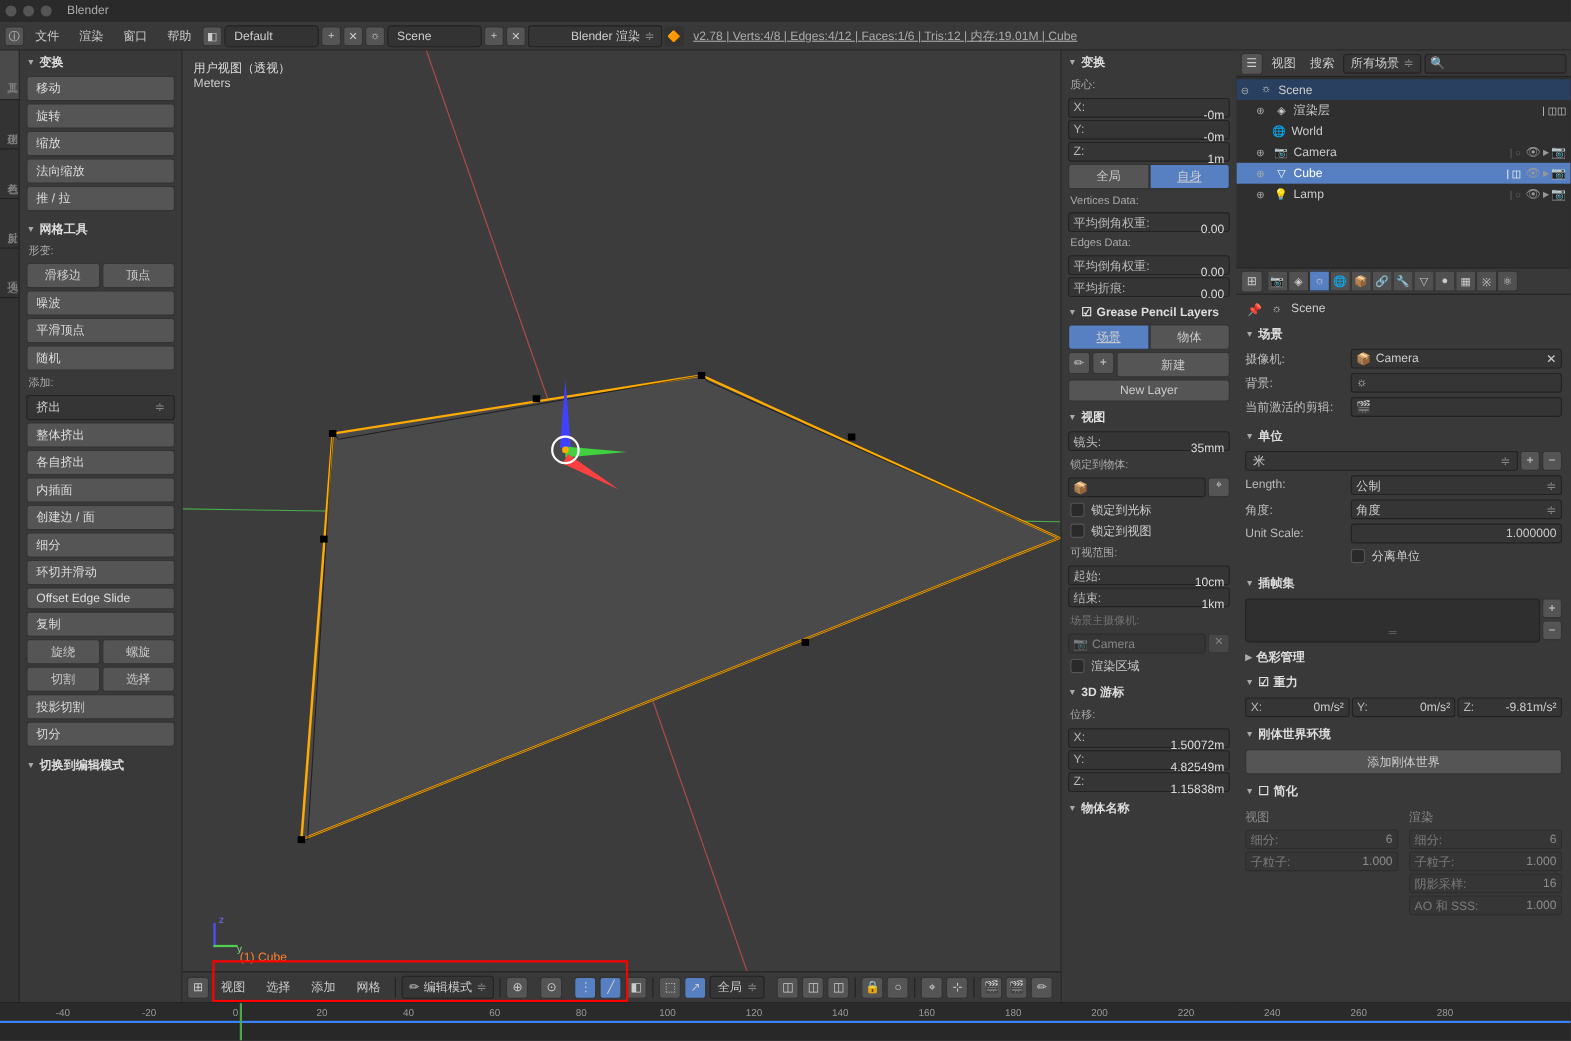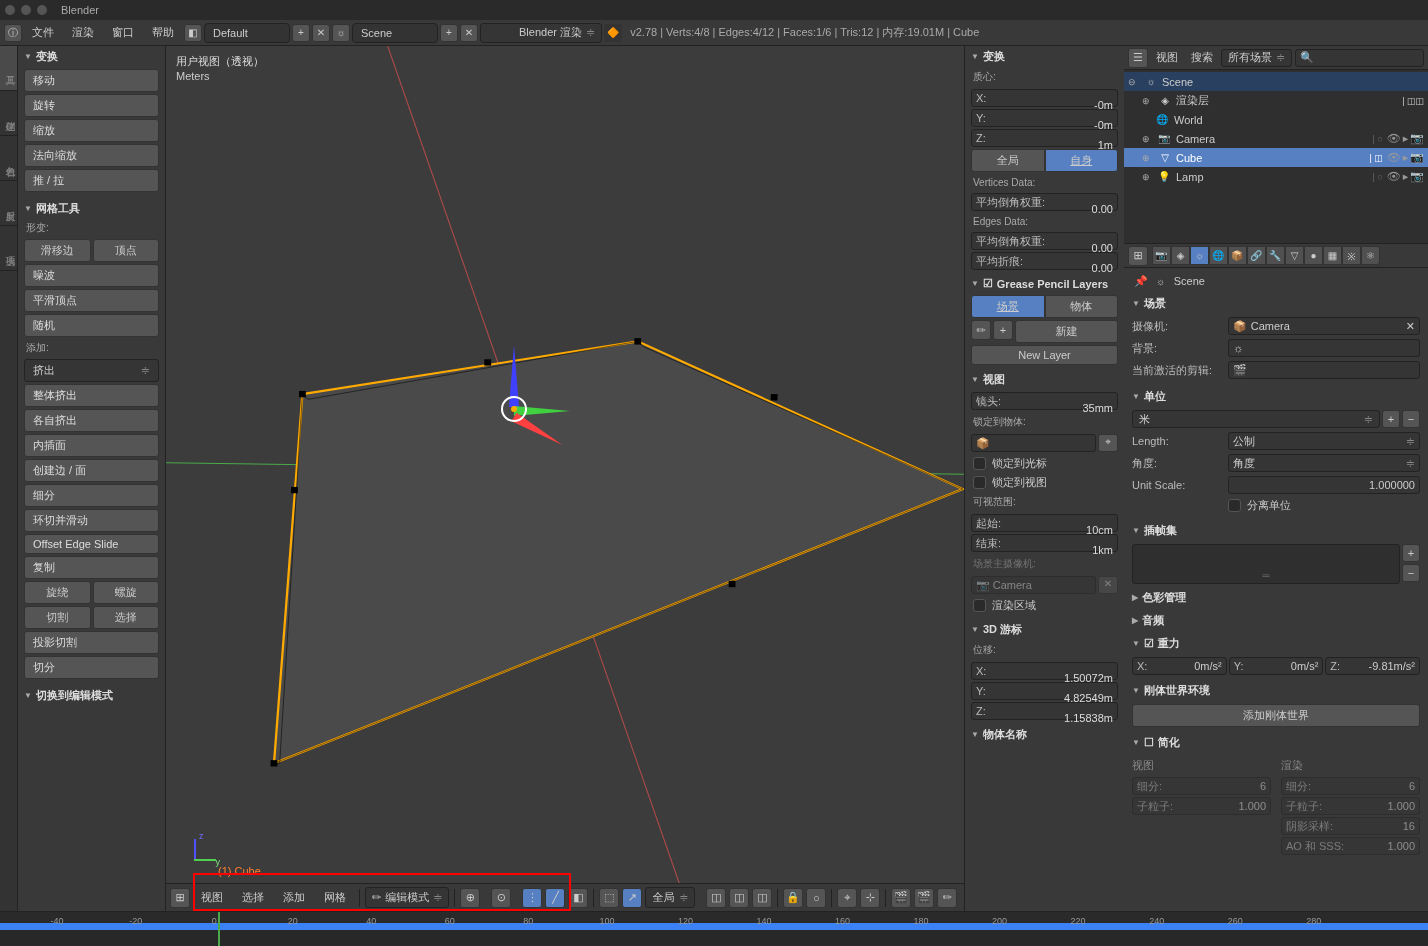--- a/index.html
+++ b/index.html
@@ -7,21 +7,21 @@
 
 .titlebar { height: 20px; background: #2a2a2a; display: flex; align-items: center; padding: 0 5px; gap: 6px; }
 .titlebar .dot { width: 10px; height: 10px; border-radius: 50%; background: #555; }
 .titlebar .tb-title { color: #aaa; margin-left: 8px; }
 
 .topbar { height: 26px; background: #393939; border-bottom: 1px solid #222; display: flex; align-items: center; padding: 0 4px; gap: 2px; }
 .menu-item { padding: 3px 8px; color: #ccc; cursor: pointer; }
 .field-box { display: flex; align-items: center; background: #333; border: 1px solid #222; border-radius: 4px; height: 20px; padding: 0 2px; }
 .field-box .txt { padding: 0 6px; min-width: 80px; }
 .icon-btn { width: 18px; height: 18px; background: #555; border: 1px solid #333; border-radius: 3px; display: inline-flex; align-items: center; justify-content: center; cursor: pointer; font-size: 10px; color: #ccc; }
-.stats-label { color: #aaa; padding: 0 6px; }
+.stats-label { color: #aaa; padding: 0 6px; text-decoration: underline; }
 
 .main-area { display: flex; height: 865px; }
 .tabs-left { width: 18px; background: #333; border-right: 1px solid #222; display: flex; flex-direction: column; }
 .tabs-left .vtab { height: 45px; writing-mode: vertical-rl; text-align: center; font-size: 10px; color: #888; border-bottom: 1px solid #222; padding: 4px 0; }
 .vtab.active { background: #4a4a4a; }
 
 .panel-left { width: 148px; background: #393939; border-right: 1px solid #222; overflow: hidden; }
 .panel-header { display: flex; align-items: center; padding: 3px 6px; font-weight: 600; color: #ddd; cursor: pointer; }
 .panel-header::before { content: "▼"; font-size: 8px; margin-right: 4px; color: #aaa; }
 .tool-btn { display: block; margin: 2px 6px; padding: 3px 8px; background: #555; border: 1px solid #333; border-radius: 3px; color: #ddd; cursor: pointer; }
@@ -114,21 +114,21 @@
 .panel-header2.collapsed::before { content: "▶"; }
 .grid2 { display: flex; gap: 10px; padding: 2px 6px; }
 .grid2 .col { flex: 1; }
 .col .sub { color: #888; padding: 2px 0; }
 .num-field { background: #353535; border: 1px solid #222; border-radius: 3px; height: 18px; padding: 0 4px; display: flex; align-items: center; margin: 2px 0; justify-content: flex-end; }
 .num-field.disabled { opacity: 0.5; }
 .num-field .nl { flex: 1; color: #bbb; }
 .num-field .nv { color: #ddd; }
 
 .timeline { height: 35px; background: #393939; border-top: 1px solid #222; position: relative; }
-.tl-ruler { position: absolute; top: 0; left: 0; right: 0; height: 18px; border-bottom: 7px solid #3b82f6; background: #2a2a2a; }
+.tl-ruler { position: absolute; top: 0; left: 0; right: 0; height: 18px; border-bottom: 2px solid #3b82f6; background: #2a2a2a; }
 .tl-tick { position: absolute; top: 4px; font-size: 9px; color: #999; transform: translateX(-50%); }
 .tl-playhead { position: absolute; top: 0; bottom: 0; width: 2px; background: #4aaa4a; }
 .tl-region { position: absolute; top: 18px; left: 0; right: 0; bottom: 0; background: #282828; }
 </style>
 </head>
 <body>
 
 <div class="titlebar">
   <span class="dot"></span>
   <span class="dot"></span>
@@ -537,21 +537,20 @@
           <div class="box3" style="flex:1;margin:0;">
             <span class="grip">═</span>
           </div>
           <div style="display:flex;flex-direction:column;gap:2px;">
             <span class="plus-btn">+</span>
             <span class="plus-btn">−</span>
           </div>
         </div>
 
       <div class="panel-header2 collapsed">色彩管理</div>
-      <div class="panel-header2 collapsed">音频</div>
 
       <div class="panel-header2">
           <span style="margin-right:4px;">☑</span>
           <span>重力</span>
         </div>
       <div class="vec3">
         <div class="v3">
             <span class="v3l">X:</span>
             <span class="v3v">0m/s²</span>
           </div>

